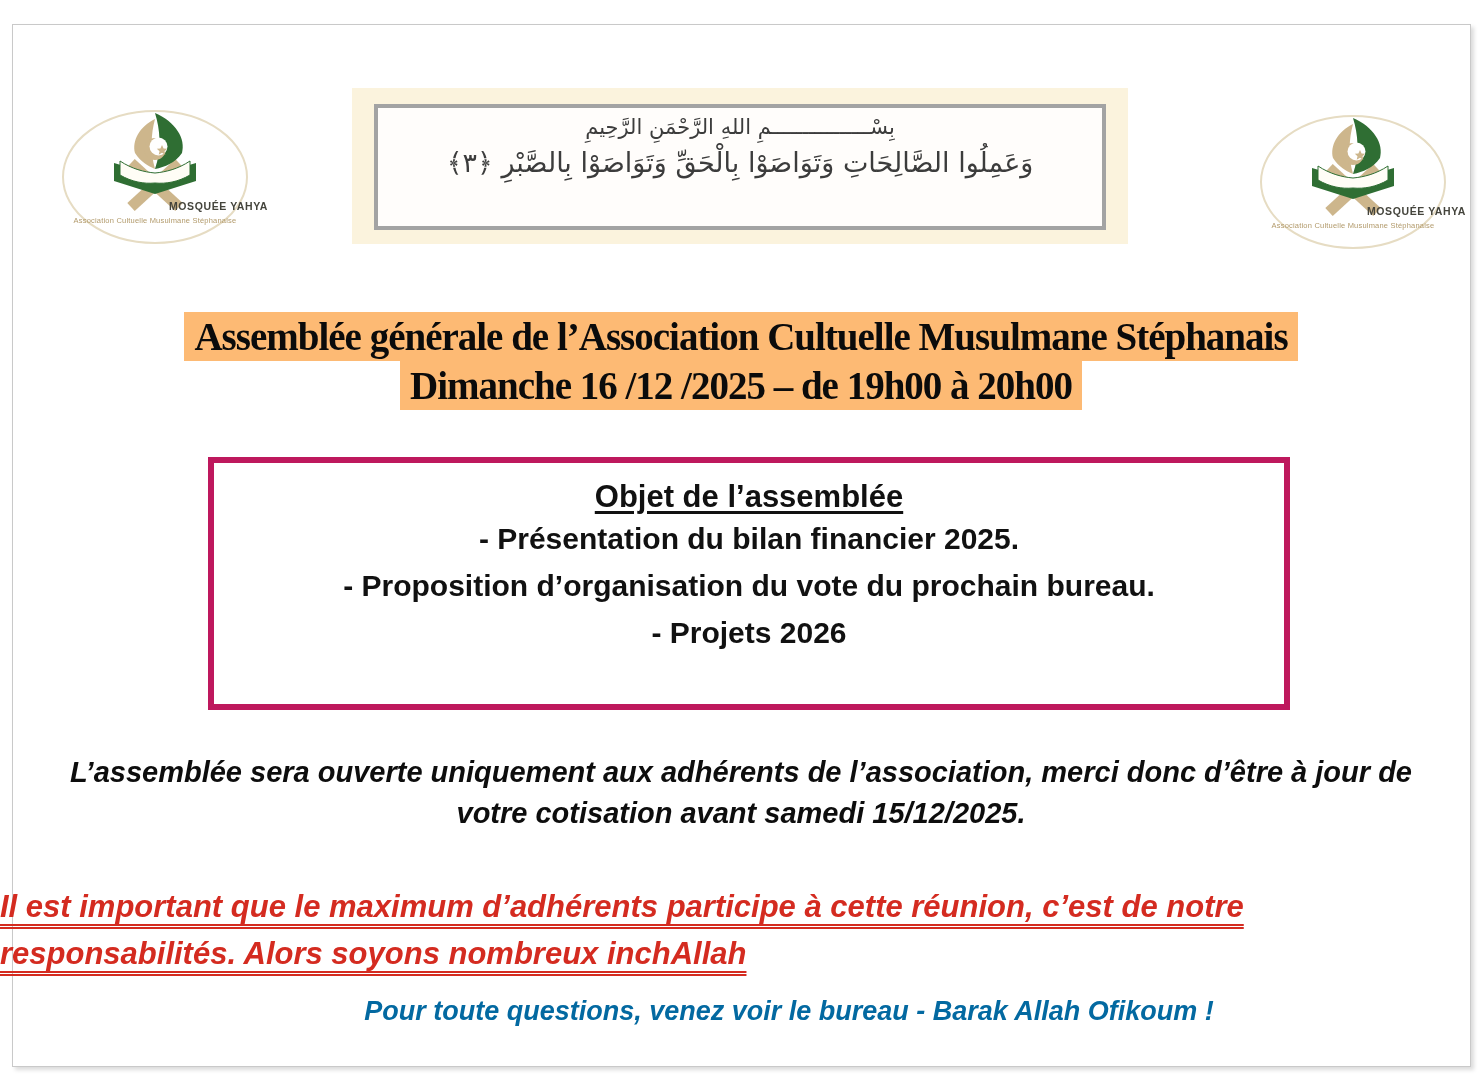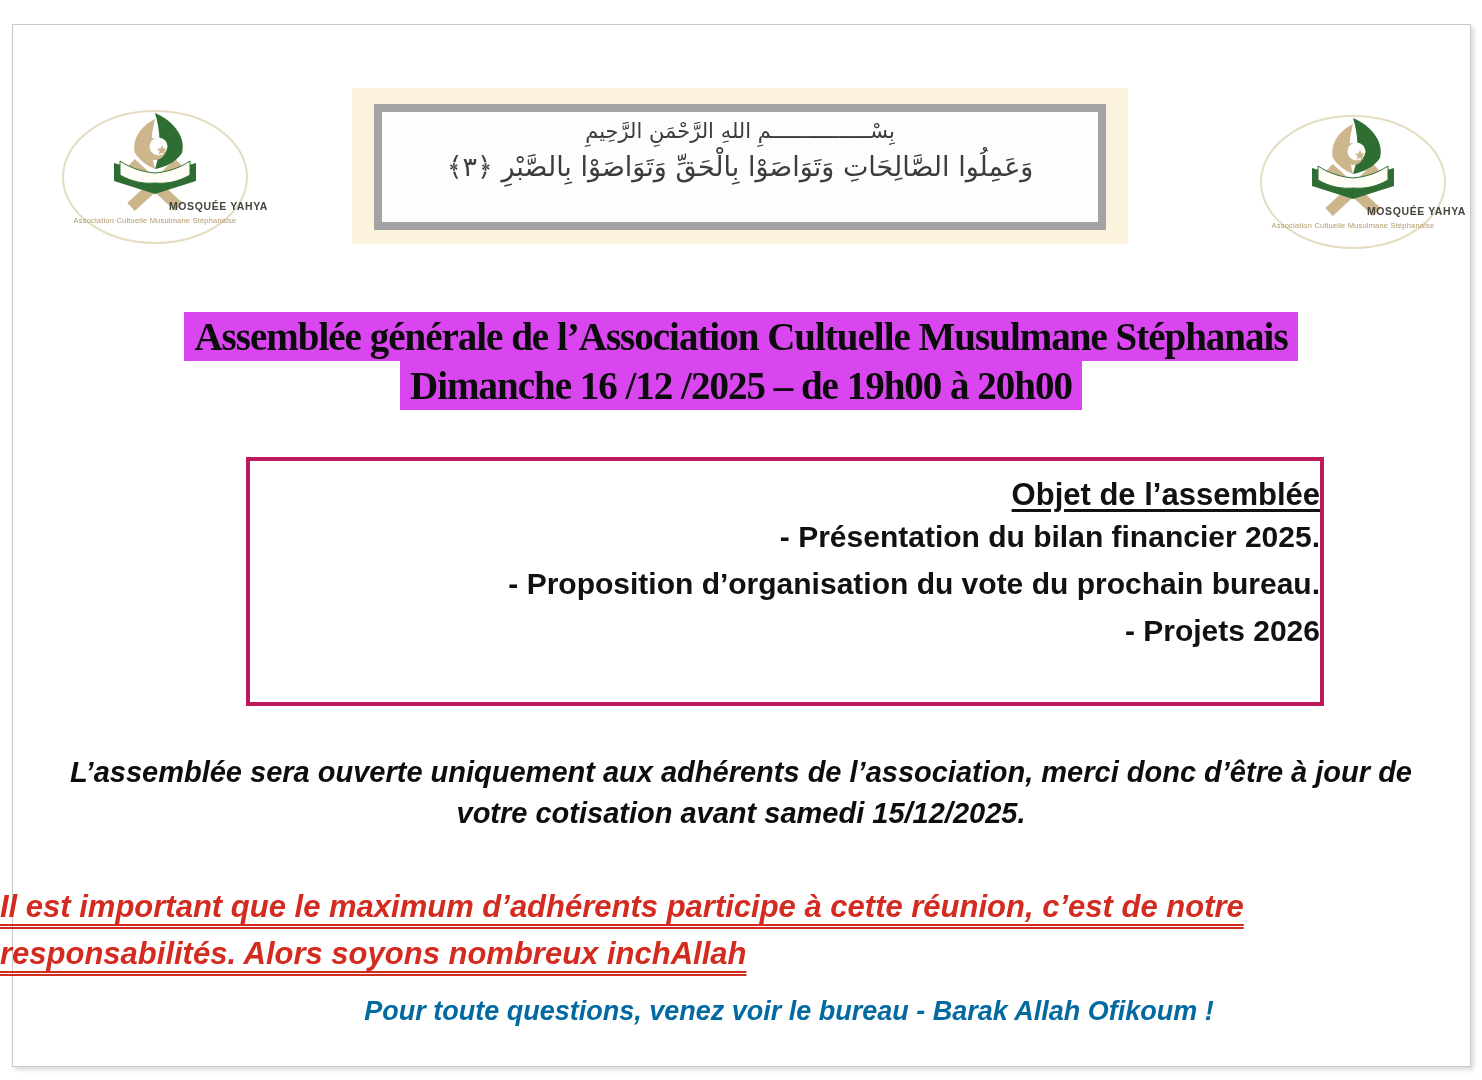--- a/index.html
+++ b/index.html
@@ -28,40 +28,40 @@
     position:absolute; top:113px; left:0; width:100%; text-align:center;
     font-size:7.5px; color:#b29a6b; letter-spacing:0.2px;
   }
   
   .banner {
     position:absolute; left:352px; top:88px; width:776px; height:156px;
     background:#fbf3dd; z-index:1;
   }
   .banner-inner {
     position:absolute; left:22px; top:16px; right:22px; bottom:14px;
-    background:#fffdfb; border:8px solid #a3a3a3;
+    background:#fffdfb; border:4px solid #a3a3a3;
     direction:rtl; text-align:center; color:#3c3c3c;
     font-family:"DejaVu Sans", sans-serif;
     overflow:hidden;
   }
   .bismillah { font-size:21px; line-height:30px; margin-top:4px; white-space:nowrap; }
   .ayah-line { font-size:27px; line-height:42px; white-space:nowrap; }
   
   .title-wrap {
     position:absolute; left:0; top:312px; width:100%; text-align:center; z-index:2;
     font-family:"Liberation Serif", serif; font-weight:bold;
     font-size:39px; line-height:47px; letter-spacing:-1px; color:#0b0b0b;
   }
   .title-line { display:block; }
-  .hl { background:#d946ef; padding:1px 10px; display:inline-block; }
+  .hl { background:#fdba74; padding:1px 10px; display:inline-block; }
   
   .agenda {
     position:absolute; left:208px; top:457px; width:1070px; height:241px;
-    border:4px solid #be185d; background:#fff; z-index:2;
-    text-align:right; font-weight:bold;margin-left:38px;
+    border:6px solid #be185d; background:#fff; z-index:2;
+    text-align:center; font-weight:bold;
   }
   .agenda-heading {
     margin-top:16px; font-size:31px; text-decoration:underline;
     text-underline-offset:4px;
   }
   .agenda-item { font-size:30px; line-height:47px; }
   .agenda-item:first-of-type { margin-top:5px; }
   
   .notice {
     position:absolute; left:0; top:752px; width:100%; text-align:center; z-index:2;

